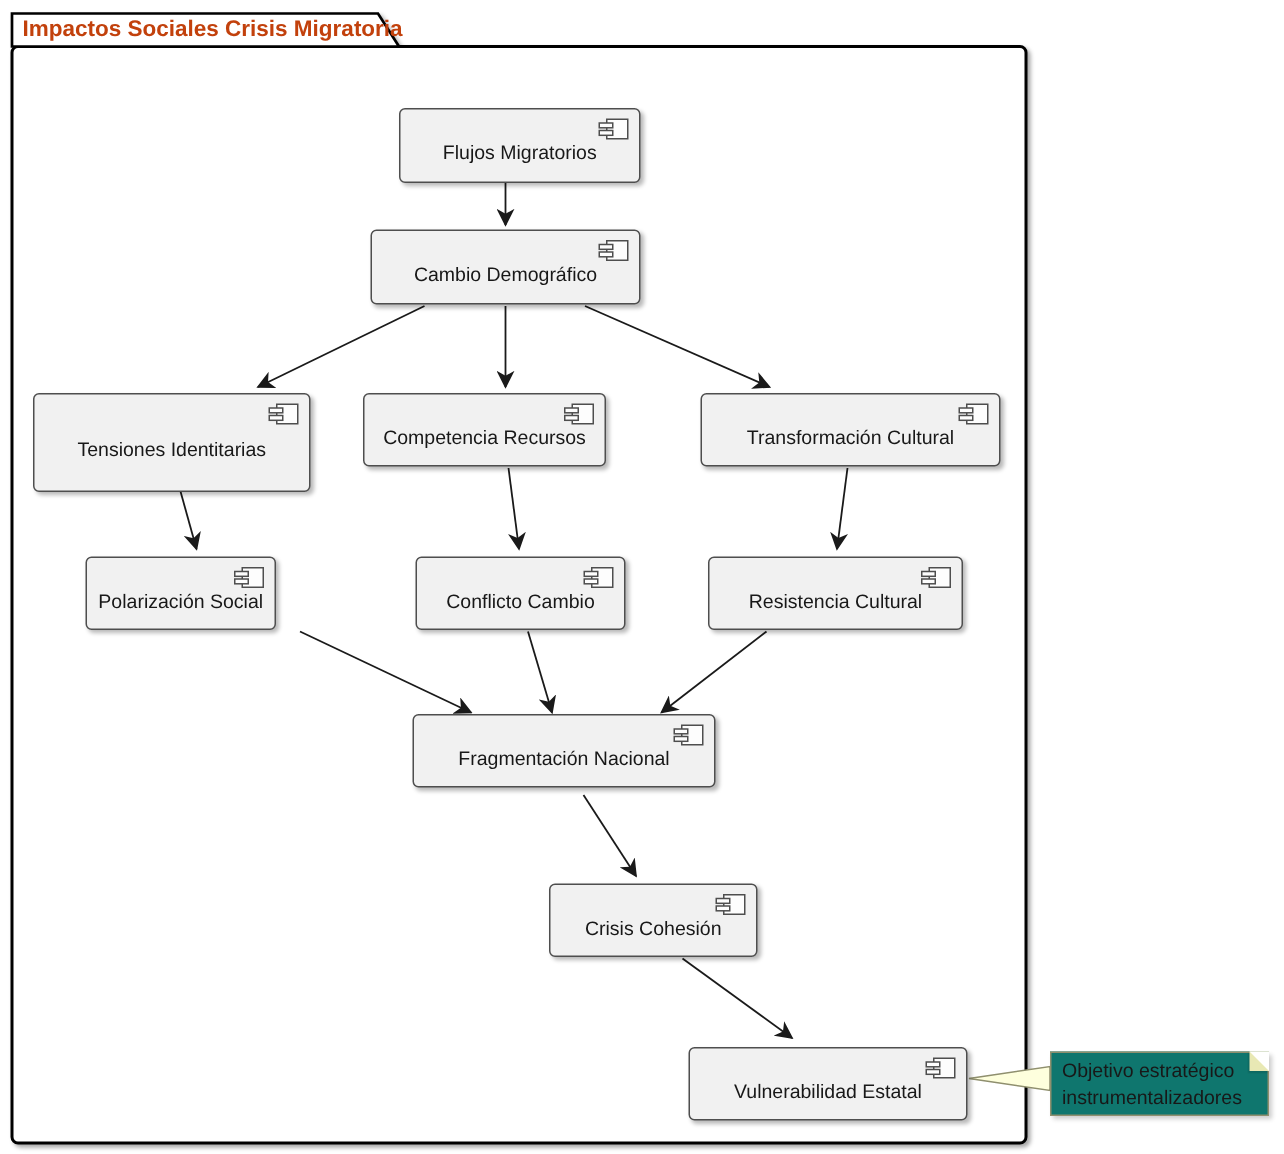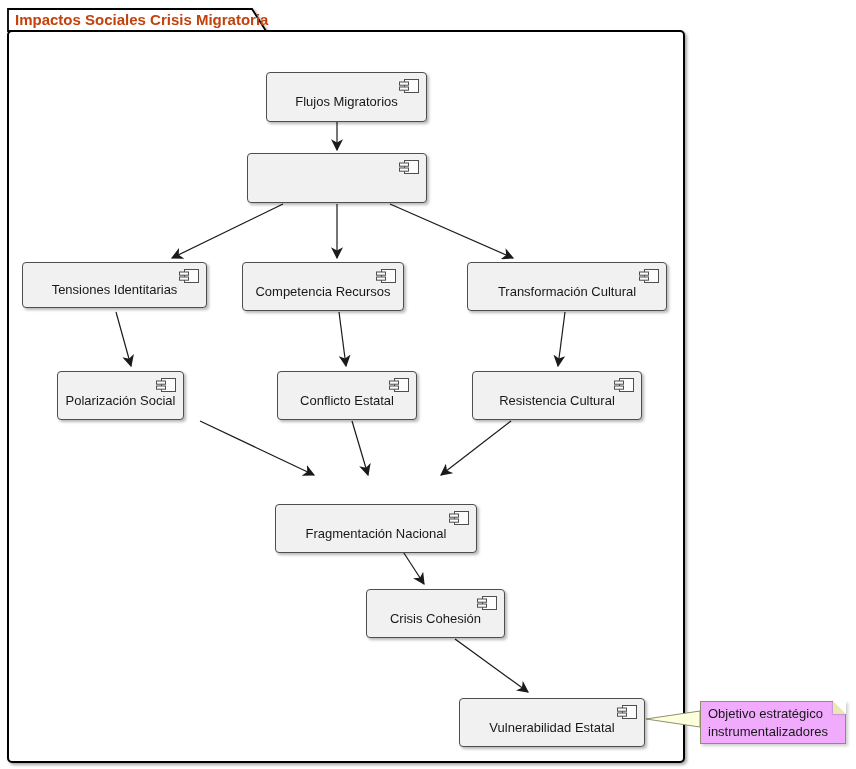--- a/index.html
+++ b/index.html
@@ -28,21 +28,21 @@
   }
   .node-label{
     font-size:13px;color:#181818;white-space:nowrap;
     padding-top:9px;
   }
   .comp-icon{
     position:absolute;top:5px;right:6px;width:22px;height:16px;
   }
   .note{
     position:absolute;z-index:2;
-    background:#f0abfc;
+    background:#0f766e;
     border:1px solid #8f8f6e;
     box-sizing:border-box;
     padding:3px 7px 3px 7px;
     box-shadow:2px 2px 3px rgba(0,0,0,0.2);
   }
   .note .fold{
     content:"";position:absolute;top:-1px;right:-1px;
     width:0;height:0;
     border-style:solid;
     border-width:0 13px 13px 0;
@@ -98,23 +98,24 @@
         </svg></span>
     <span class="node-label">Flujos Migratorios</span>
   </div>
 
   <div class="node" style="left:247px;top:153px;width:180px;height:50px;">
     <span class="comp-icon"><svg width="22" height="16" viewBox="0 0 22 16">
           <rect x="6.5" y="1.5" width="14" height="13" fill="#fdfdfd" stroke="#4e4e4e"></rect>
           <rect x="1.5" y="4" width="9" height="3.2" fill="#fdfdfd" stroke="#4e4e4e"></rect>
           <rect x="1.5" y="9" width="9" height="3.2" fill="#fdfdfd" stroke="#4e4e4e"></rect>
         </svg></span>
-  </div>
-
-  <div class="node" style="left:22px;top:262px;width:185px;height:46px;">
+    <span class="node-label">Cambio Demográfico</span>
+  </div>
+
+  <div class="node" style="left:22px;top:262px;width:185px;height:66px;">
     <span class="comp-icon"><svg width="22" height="16" viewBox="0 0 22 16">
           <rect x="6.5" y="1.5" width="14" height="13" fill="#fdfdfd" stroke="#4e4e4e"></rect>
           <rect x="1.5" y="4" width="9" height="3.2" fill="#fdfdfd" stroke="#4e4e4e"></rect>
           <rect x="1.5" y="9" width="9" height="3.2" fill="#fdfdfd" stroke="#4e4e4e"></rect>
         </svg></span>
     <span class="node-label">Tensiones Identitarias</span>
   </div>
 
   <div class="node" style="left:242px;top:262px;width:162px;height:49px;">
     <span class="comp-icon"><svg width="22" height="16" viewBox="0 0 22 16">
@@ -142,33 +143,33 @@
         </svg></span>
     <span class="node-label">Polarización Social</span>
   </div>
 
   <div class="node" style="left:277px;top:371px;width:140px;height:49px;">
     <span class="comp-icon"><svg width="22" height="16" viewBox="0 0 22 16">
           <rect x="6.5" y="1.5" width="14" height="13" fill="#fdfdfd" stroke="#4e4e4e"></rect>
           <rect x="1.5" y="4" width="9" height="3.2" fill="#fdfdfd" stroke="#4e4e4e"></rect>
           <rect x="1.5" y="9" width="9" height="3.2" fill="#fdfdfd" stroke="#4e4e4e"></rect>
         </svg></span>
-    <span class="node-label">Conflicto Estatal</span>
+    <span class="node-label">Conflicto Cambio</span>
   </div>
 
   <div class="node" style="left:472px;top:371px;width:170px;height:49px;">
     <span class="comp-icon"><svg width="22" height="16" viewBox="0 0 22 16">
           <rect x="6.5" y="1.5" width="14" height="13" fill="#fdfdfd" stroke="#4e4e4e"></rect>
           <rect x="1.5" y="4" width="9" height="3.2" fill="#fdfdfd" stroke="#4e4e4e"></rect>
           <rect x="1.5" y="9" width="9" height="3.2" fill="#fdfdfd" stroke="#4e4e4e"></rect>
         </svg></span>
     <span class="node-label">Resistencia Cultural</span>
   </div>
 
-  <div class="node" style="left:275px;top:504px;width:202px;height:49px;">
+  <div class="node" style="left:275px;top:476px;width:202px;height:49px;">
     <span class="comp-icon"><svg width="22" height="16" viewBox="0 0 22 16">
           <rect x="6.5" y="1.5" width="14" height="13" fill="#fdfdfd" stroke="#4e4e4e"></rect>
           <rect x="1.5" y="4" width="9" height="3.2" fill="#fdfdfd" stroke="#4e4e4e"></rect>
           <rect x="1.5" y="9" width="9" height="3.2" fill="#fdfdfd" stroke="#4e4e4e"></rect>
         </svg></span>
     <span class="node-label">Fragmentación Nacional</span>
   </div>
 
   <div class="node" style="left:459px;top:698px;width:186px;height:49px;">
     <span class="comp-icon"><svg width="22" height="16" viewBox="0 0 22 16">

